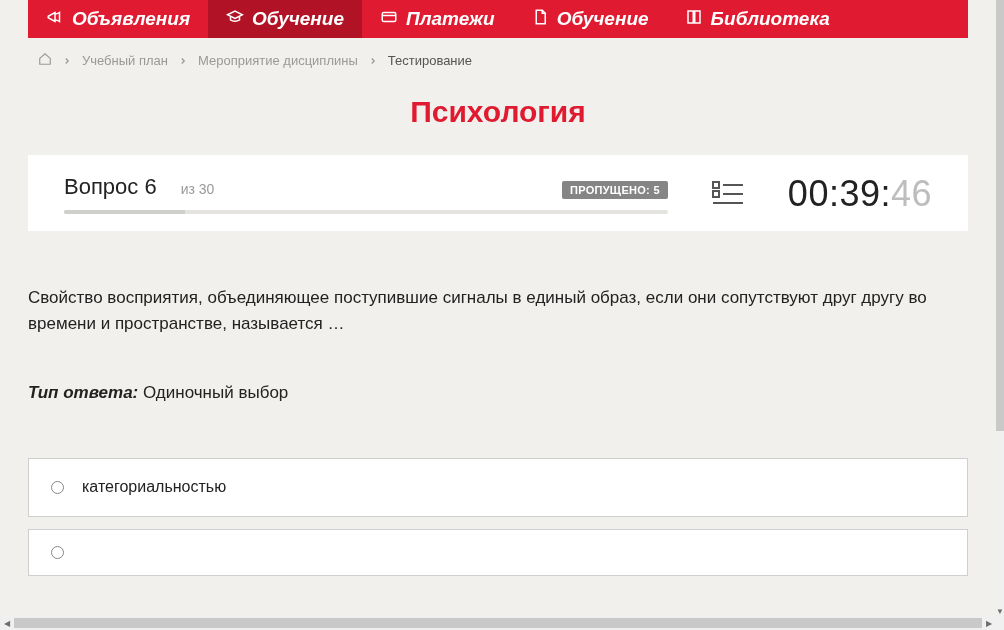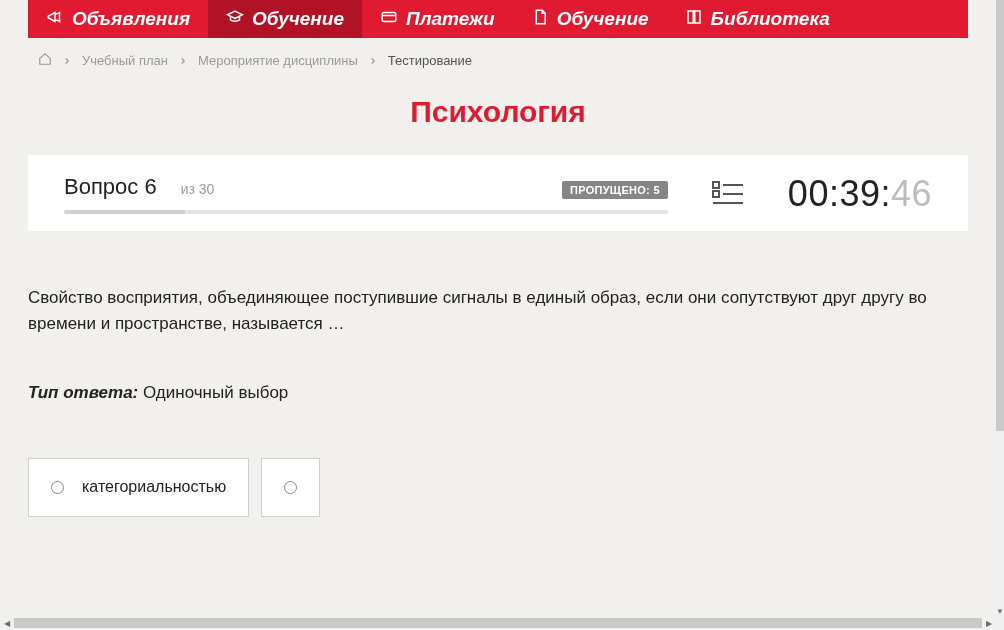--- a/index.html
+++ b/index.html
@@ -127,21 +127,21 @@
   .body{
     padding:52px 0 0;
     font-size:17px;
     line-height:1.55;
     color:#222;
   }
   .lbl{font-weight:700;font-style:italic;}
   .qtext{margin-top:2px;margin-bottom:42px;}
   .atype{margin-bottom:52px;}
   
-  .options{display:flex;flex-direction:row;gap:12px;padding-bottom:20px;}
+  .options{display:flex;flex-direction:column;gap:12px;padding-bottom:20px;}
   .option{
     border:1px solid var(--border);
     background:#fff;
     padding:16px 22px;
     display:flex;
     align-items:center;
     gap:18px;
     cursor:pointer;
     font-size:16px;
   }

